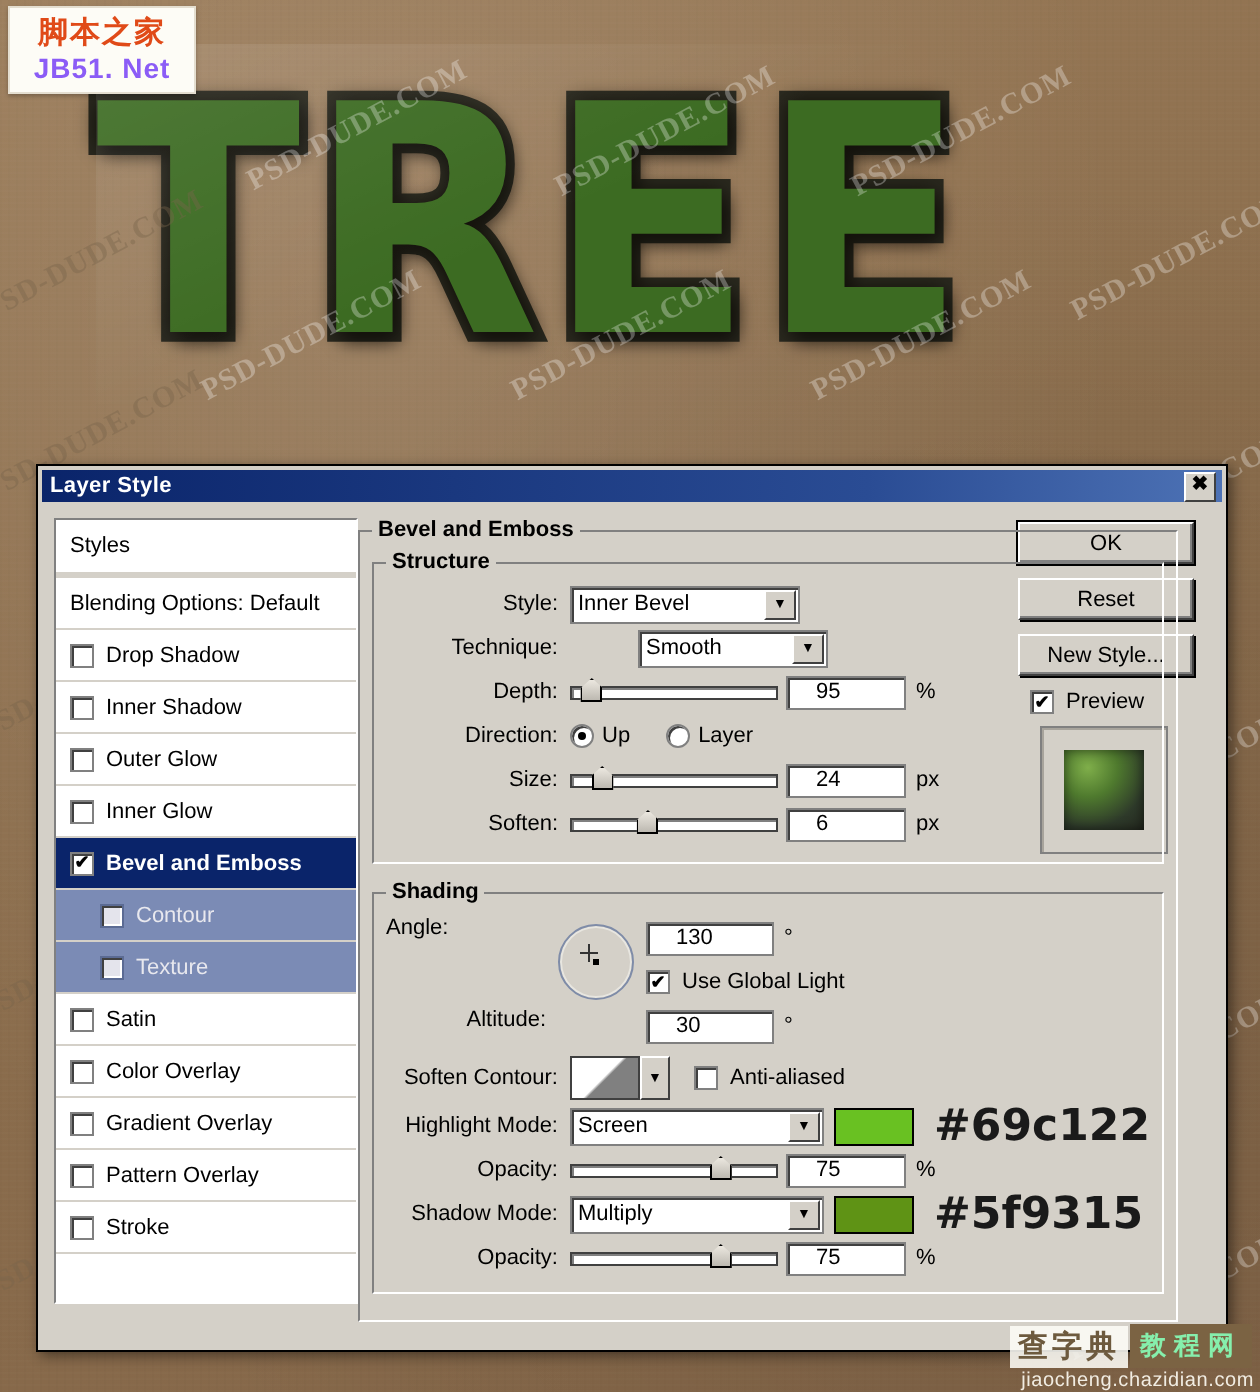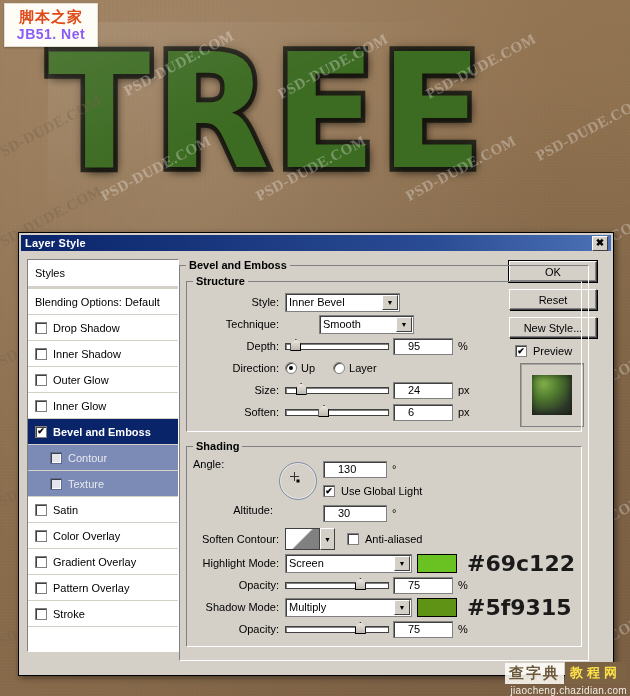--- a/index.html
+++ b/index.html
@@ -57,21 +57,21 @@
   .wm{
     position:absolute;color:rgba(255,255,255,.30);
     font-family:"Liberation Serif", serif;font-size:15px;font-weight:bold;
     transform:rotate(-28deg);white-space:nowrap;pointer-events:none;letter-spacing:.5px;
   }
   .wm.dark{color:rgba(120,100,75,.40);}
   
   #cz-logo{position:absolute;right:4px;bottom:4px;height:30px;display:flex;align-items:flex-start;gap:0;margin-left:27px;}
   #cz-row{display:flex;align-items:center;}
   #cz-cn{background:rgba(253,252,246,.88);color:#6d5a3e;font-size:15px;font-weight:bold;padding:1px 4px;letter-spacing:2px;}
-  #cz-tag{background:#7b6343;color:#fde047;font-size:13px;font-weight:bold;padding:2px 5px;letter-spacing:4px;margin-left:1px;}
+  #cz-tag{background:#7b6343;color:#86efac;font-size:13px;font-weight:bold;padding:2px 5px;letter-spacing:4px;margin-left:1px;}
   #cz-url{position:absolute;right:3px;bottom:0;color:#f1ece2;font-size:10px;letter-spacing:.3px;}
   
   #layer-style-dialog{
     position:absolute;left:18px;top:232px;width:594px;height:442px;
     background:#d4d0c8;border:1px solid #000;
     box-shadow:2px 2px 6px rgba(0,0,0,.45);
     font-size:11px;color:#000;
   }
   #titlebar{
     height:16px;margin:2px 2px 0 2px;

